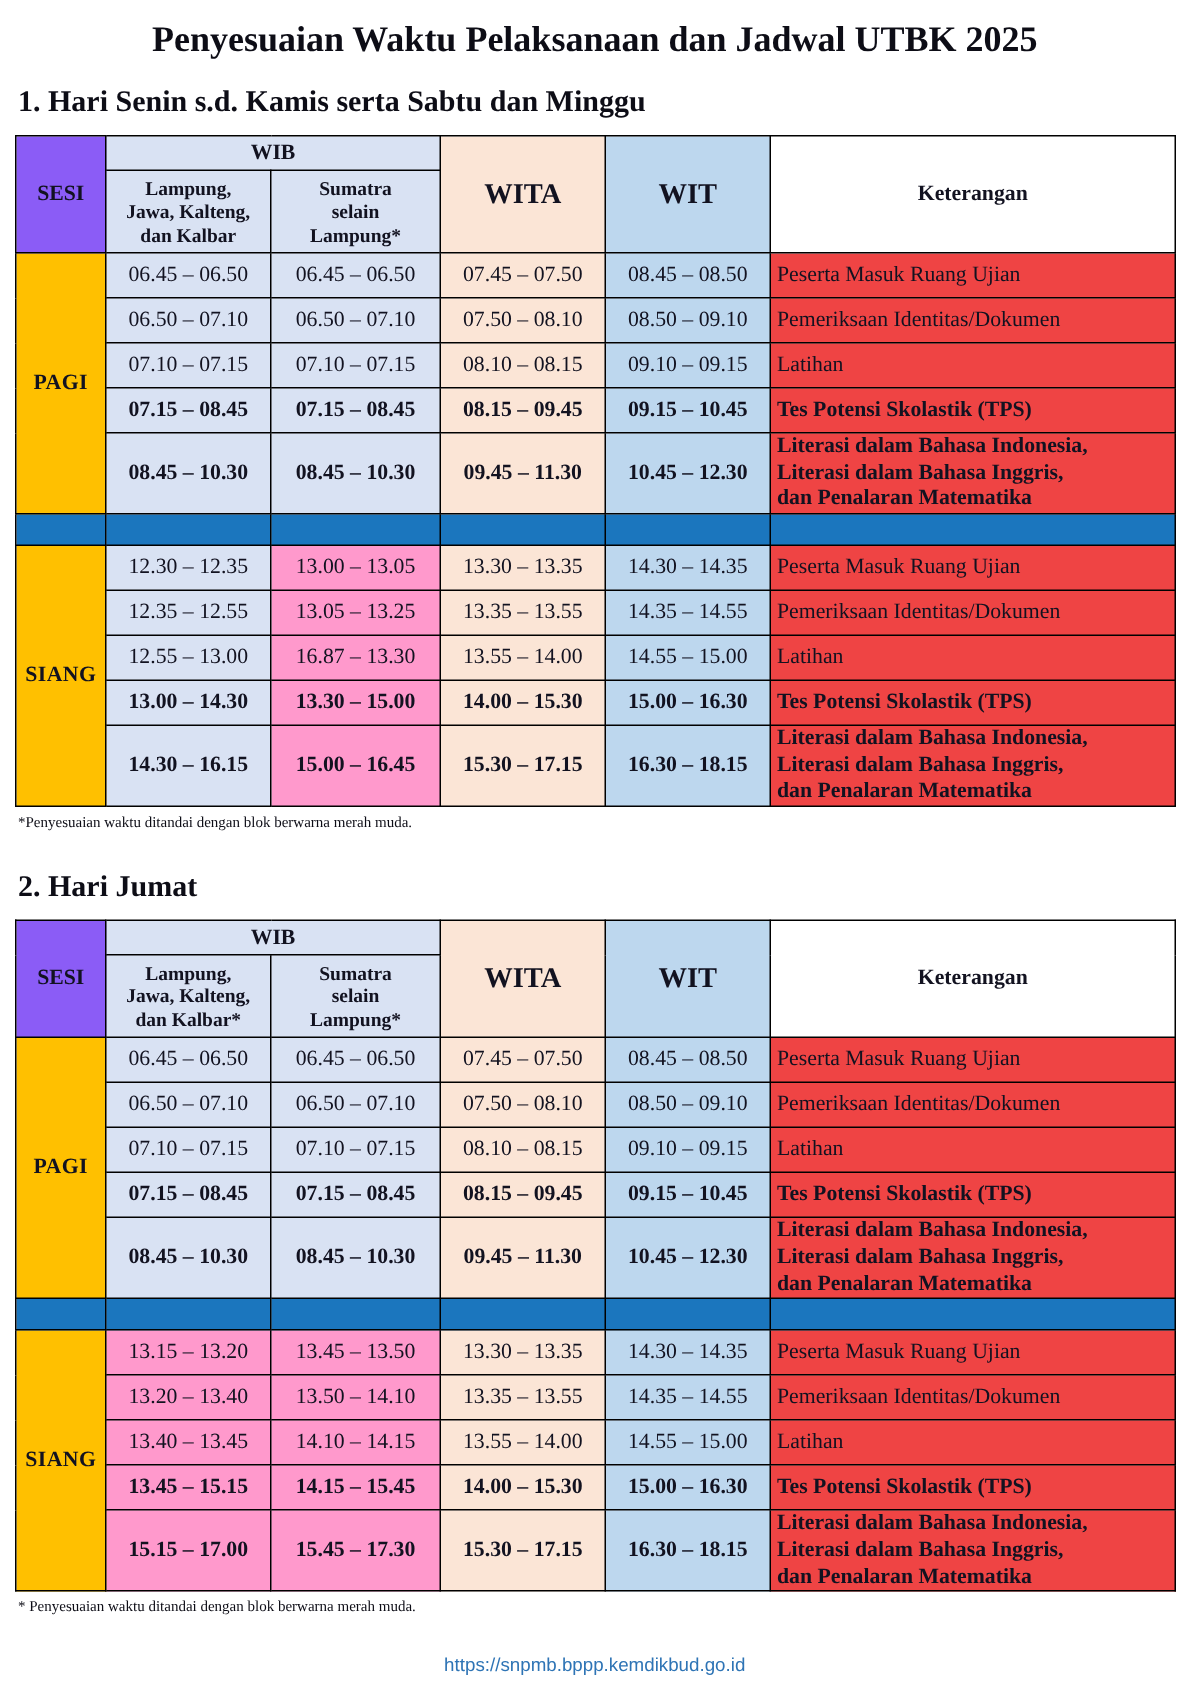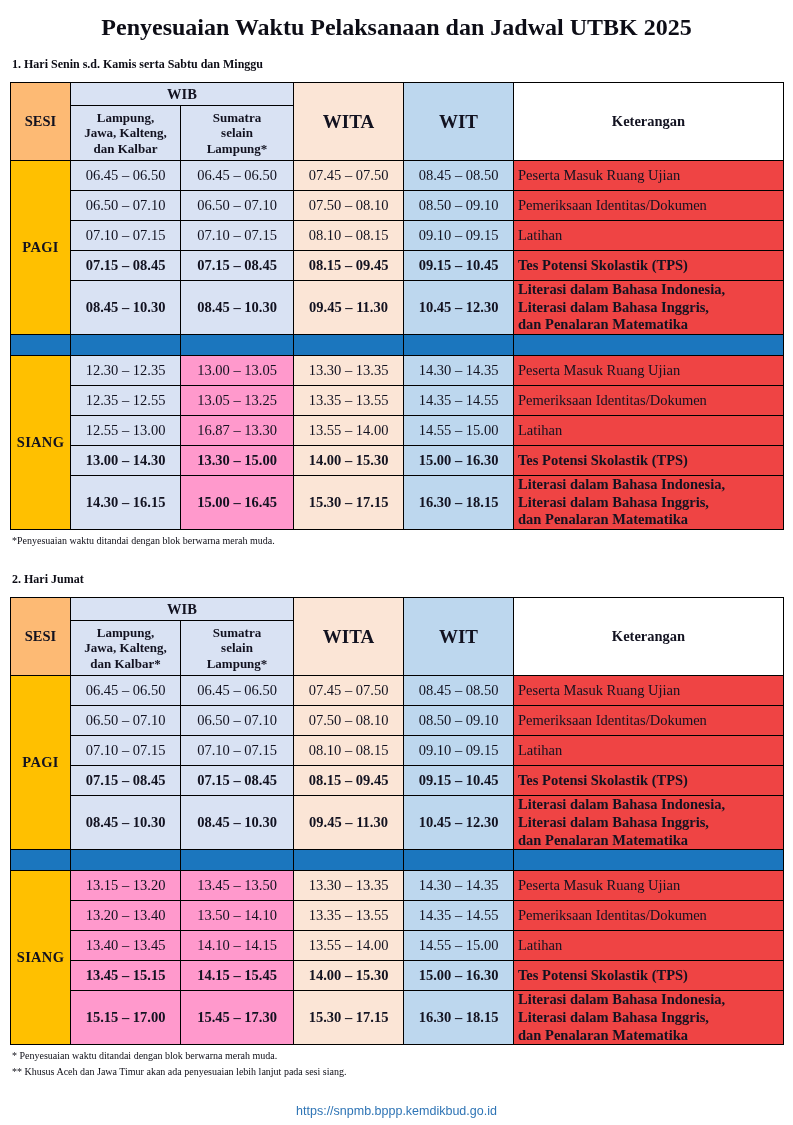--- a/index.html
+++ b/index.html
@@ -6,32 +6,32 @@
   body {
     width:793px; height:1125px; overflow:hidden;
     font-family:"Liberation Serif", serif; color:#121220;
   }
   .page { padding:8px 10px 0 10px; }
   .doc-title {
     text-align:center; font-weight:bold; font-size:24px;
     margin:6px 0 16px 0; color:#0d0d16;
   }
   .section-heading {
-    font-weight:bold; font-size:12px; margin:12px 0 10px 2px; color:#0d0d16;
+    font-weight:bold; font-size:20px; margin:12px 0 10px 2px; color:#0d0d16;
   }
   table.schedule {
     border-collapse:collapse; table-layout:fixed; width:773px;
     margin:0;
   }
   .schedule th, .schedule td {
     border:1.6px solid #000000; padding:0 4px;
     font-size:14.5px; vertical-align:middle;
   }
   .schedule th { font-weight:bold; text-align:center; }
-  .sesi-col   { background:#fdba74; }
+  .sesi-col   { background:#8b5cf6; }
   .col-wib    { background:#D9E2F3; }
   .col-wita   { background:#FBE5D6; }
   .col-wit    { background:#BDD7EE; }
   .ket-head   { background:#ffffff; font-size:15px; }
   .wib-main   { height:22px; font-size:15px; }
   th.sub      { font-size:13px; white-space:pre-line; line-height:1.18; height:54px; }
   th.tz       { font-size:19px; }
   .sesi-cell {
     background:#FFC000; font-weight:bold; text-align:center;
     font-size:15px; letter-spacing:0.3px;margin-left:16px;
@@ -289,19 +289,18 @@
           <td class="time-cell col-wita">15.30 – 17.15</td>
           <td class="time-cell col-wit">16.30 – 18.15</td>
           <td class="ket-cell">Literasi dalam Bahasa Indonesia,
 Literasi dalam Bahasa Inggris,
 dan Penalaran Matematika</td>
         </tr>
       </tbody>
   </table>
 
   <div class="footnote">* Penyesuaian waktu ditandai dengan blok berwarna merah muda.</div>
-  <div class="footnote">** Khusus Aceh dan Jawa Timur akan ada penyesuaian lebih lanjut pada sesi siang.</div>
 
   <div class="footer-url">
     <a href="#">https://snpmb.bppp.kemdikbud.go.id</a>
   </div>
 
 </div>
 
 </body></html>

